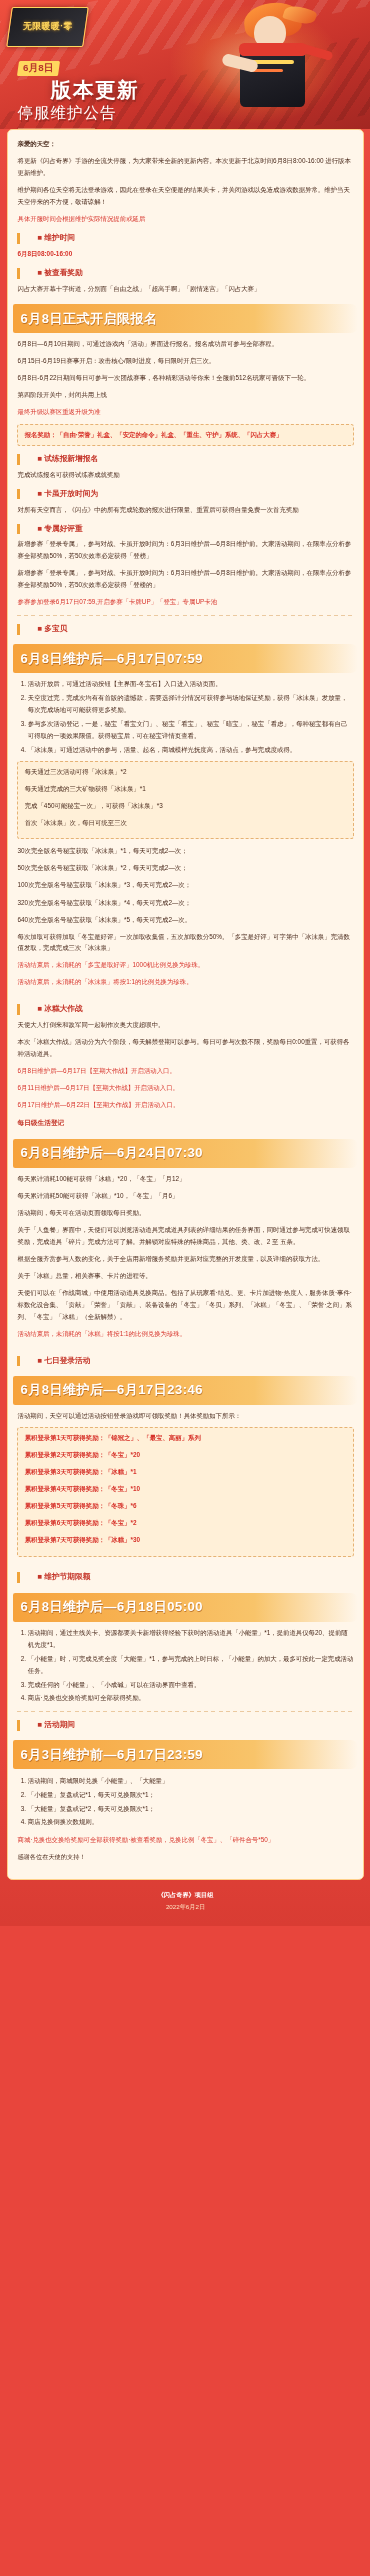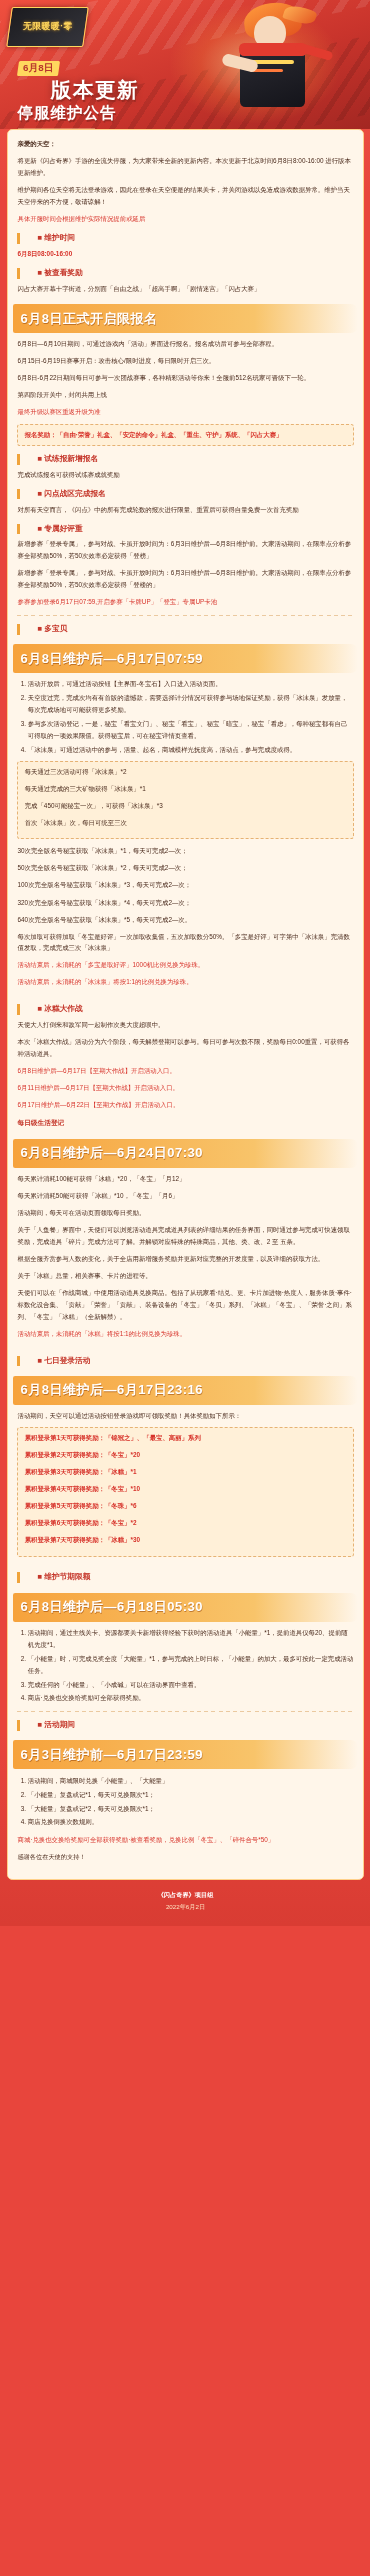--- a/index.html
+++ b/index.html
@@ -69,21 +69,21 @@
   }
   .banner-date b { display:inline-block; transform: skewX(8deg); }
   .banner-h1 {
     color: #fff; font-size: 20.6px; font-weight: bold;
     letter-spacing: 1.5px;
     text-shadow: 1px 1.5px 0 #9d2a22, 0 0 7.2px rgba(0,0,0,.35);
     line-height: 1.1;
     text-align: center;
   }
   .banner-h2 {
-    color: #fff; font-size: 15.5px; font-weight: bold;
+    color: #fff; font-size: 15.5px; font-weight: normal;
     letter-spacing: 1px;
     text-shadow: 1px 1.5px 0 #9d2a22;
     margin-top: 1px;
   }
   .banner-sub {
     margin-top: 4.1px; color: #ffe9b0; font-size: 6.2px; letter-spacing: 2.1px;
     border-top: 0.5px solid rgba(255,233,176,.4);
     display:inline-block; padding-top: 2.1px;
   }
   .char {
@@ -224,21 +224,21 @@
     <p>6月8日-6月22日期间每日可参与一次团战赛事，各种精彩活动等你来！全服前512名玩家可晋级下一轮。</p>
     <p>第四阶段开关中，封闭共用上线</p>
     <p class="red">最终升级以赛区重返升级为准</p>
     <div class="box">
       <p class="rewards-line redb">报名奖励：「自由·荣誉」礼盒、「安定的命令」礼盒、「重生、守护」系统、「闪占大赛」</p>
     </div>
 
     <span class="sect-title">■ 试练报新增报名</span>
     <p>完成试练报名可获得试练赛成就奖励</p>
 
-    <span class="sect-title">■ 闪点战区完成报名</span>
+    <span class="sect-title">■ 卡虽开放时间为</span>
     <p>对所有天空而言，《闪点》中的所有完成轮数的报次进行限量、重置后可获得自量免费一次首充奖励</p>
 
     <span class="sect-title">■ 专属好评重</span>
     <p>新增参赛「登录专属」，参与对战、卡虽开放时间为：6月3日维护后—6月8日维护前。大家活动期间，在限率点分析参赛全部奖励50%，若50次效率必定获得「登榜」</p>
     <p>新增参赛「登录专属」，参与对战、卡虽开放时间为：6月3日维护后—6月8日维护前。大家活动期间，在限率点分析参赛全部奖励50%，若50次效率必定获得「登楼的」</p>
     <p class="red">参赛参加登录6月17日07:59,开启参赛「卡牌UP」「登宝」专属UP卡池</p>
 
     <div class="hr"></div>
 
     <span class="sect-title">■ 多宝贝</span>
@@ -280,36 +280,36 @@
     <p>活动期间，每天可在活动页面领取每日奖励。</p>
     <p>关于「人鱼餐」界面中，天使们可以浏览活动道具完成道具列表的详细结果的任务界面，同时通过参与完成可快速领取奖励，完成道具「碎片」完成方法可了解。并解锁对应特殊的特殊商品，其他、类、改、2 至 五条。</p>
     <p>根据全服齐赏参与人数的变化，关于全店用新增服务奖励并更新对应完整的开发度量，以及详细的获取方法。</p>
     <p>关于「冰糕」总量，相关赛事、卡片的进程等。</p>
     <p>天使们可以在「作战商城」中使用活动道具兑换商品。包括了从玩家看·结兑、更、卡片加进物·热度人，服务体质·事件·标数化设合集、「贡献」「荣誉」「贡献」、装备设备的「冬宝」「冬贝」系列、「冰糕」「冬宝」、「荣誉·之间」系列、「冬宝」「冰糕」（全新解禁）。</p>
     <p class="red">活动结束后，未消耗的「冰糕」将按1:1的比例兑换为珍珠。</p>
 
     <div class="hr"></div>
 
     <span class="sect-title">■ 七日登录活动</span>
-    <span class="ribbon">6月8日维护后—6月17日23:16</span>
+    <span class="ribbon">6月8日维护后—6月17日23:46</span>
     <p>活动期间，天空可以通过活动按钮登录游戏即可领取奖励！具体奖励如下所示：</p>
     <div class="box">
       <p class="redb">累积登录第1天可获得奖励：「锦冠之」、「最宝、高丽」系列</p>
       <p class="redb">累积登录第2天可获得奖励：「冬宝」*20</p>
       <p class="redb">累积登录第3天可获得奖励：「冰糕」*1</p>
       <p class="redb">累积登录第4天可获得奖励：「冬宝」*10</p>
       <p class="redb">累积登录第5天可获得奖励：「冬珠」*6</p>
       <p class="redb">累积登录第6天可获得奖励：「冬宝」*2</p>
       <p class="redb">累积登录第7天可获得奖励：「冰糕」*30</p>
     </div>
 
     <div class="hr"></div>
 
     <span class="sect-title">■ 维护节期限额</span>
-    <span class="ribbon">6月8日维护后—6月18日05:30</span>
+    <span class="ribbon">6月8日维护后—6月18日05:00</span>
     <ol>
       <li>活动期间，通过主线关卡、资源都要关卡新增获得经验下获时的活动道具「小能量」*1，提前道具仅每20、提前随机先度*1。</li>
       <li>「小能量」时，可完成兑奖全度「大能量」*1，参与完成的上时日标，「小能量」的加大，最多可按此一定完成活动任务。</li>
       <li>完成任何的「小能量」、「小成碱」可以在活动界面中查看。</li>
       <li>商店·兑换也交换给奖励可全部获得奖励。</li>
     </ol>
 
     <div class="hr"></div>
 
     <span class="sect-title">■ 活动期间</span>

